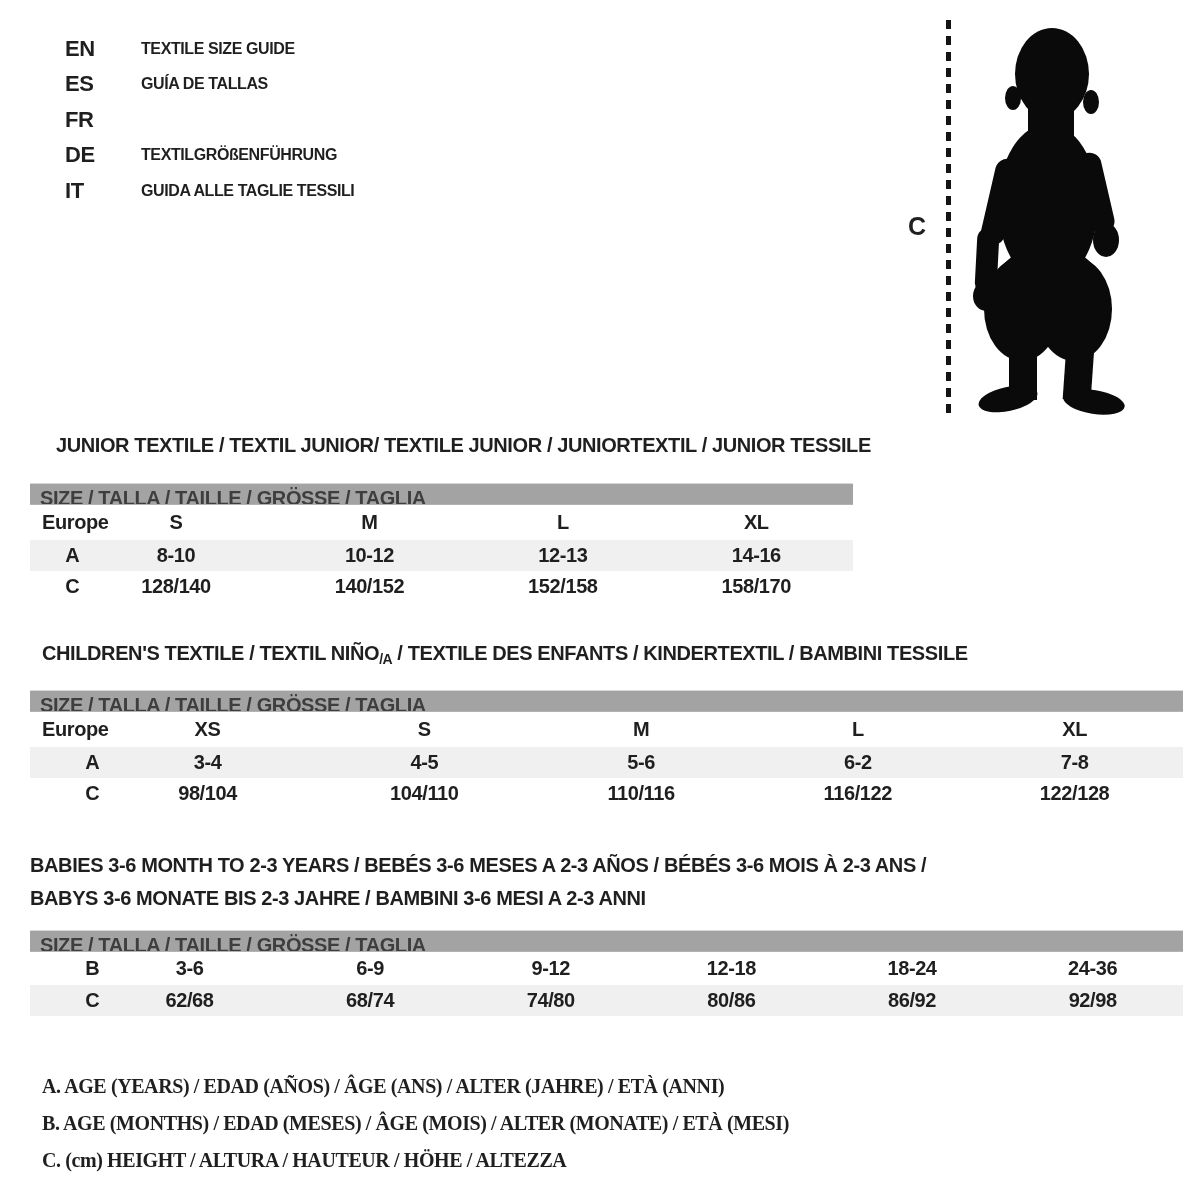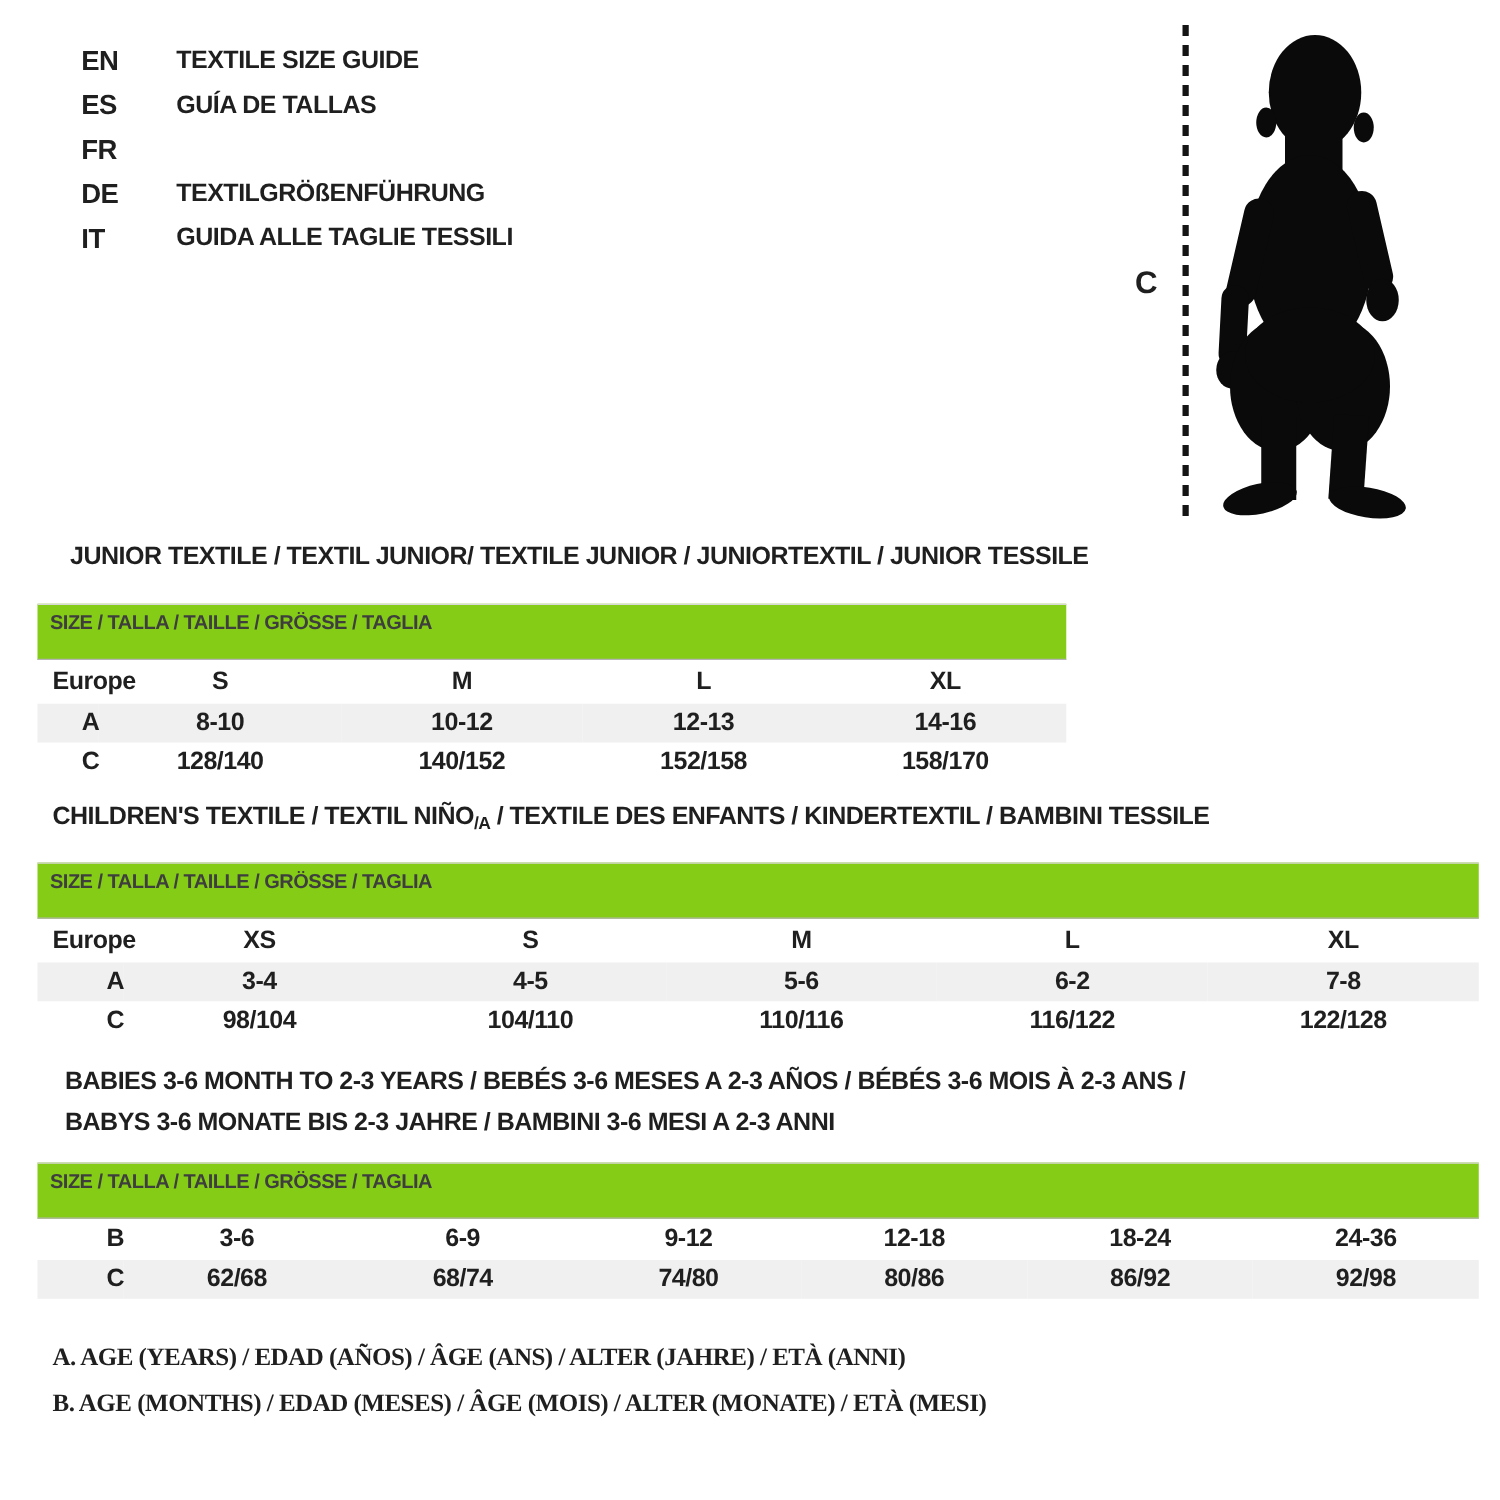--- a/index.html
+++ b/index.html
@@ -7,46 +7,46 @@
     position:relative; width:1200px; height:1200px; background:#ffffff;
     font-family:"Liberation Sans", sans-serif; font-weight:bold; color:#1f1f1f;
     overflow:hidden; letter-spacing:-0.4px;
   }
   .abs { position:absolute; }
 
   
   .lang-list { left:42px; top:31px; }
   .lang-row { display:flex; height:35.5px; align-items:center;margin-left:23px; }
   .lang-code { width:76px; font-size:22px; }
-  .lang-label { font-size:20px; white-space:nowrap; }
+  .lang-label { font-size:16px; white-space:nowrap; }
 
   
   .dash-line {
     left:946px; top:20px; width:5px; height:398px;
     background:repeating-linear-gradient(to bottom,#141414 0 9px, transparent 9px 16px);
   }
   .figure-c { left:908px; top:212px; font-size:25px; }
   .baby-svg { left:962px; top:16px; }
   .baby-svg * { fill:#0a0a0a; }
 
   
   .sec-title { font-size:20px; white-space:nowrap; }
   .title-junior   { left:56px; top:434px; }
   .title-children { left:42px; top:642px; }
-  .title-babies   { left:52px; top:849px; line-height:33px; }
+  .title-babies   { left:30px; top:849px; line-height:33px; }
   .sub-a { font-size:14px; vertical-align:-4px; letter-spacing:-0.5px; }
 
   
   .tbl-wrap { position:absolute; }
   .wrap-junior   { left:30px; top:483px; width:823px; }
   .wrap-children { left:30px; top:690px; width:1153px; }
   .wrap-babies   { left:30px; top:930px; width:1153px; }
   .size-bar {
-    height:45px; line-height:29px; background:#84cc16; color:#3e3e3e;
-    font-size:16px; padding-left:10px; box-sizing:border-box;
+    height:22px; line-height:29px; background:#a3a3a3; color:#3e3e3e;
+    font-size:20px; padding-left:10px; box-sizing:border-box;
     border-top:1px solid #d8d8d8; border-bottom:1px solid #b3b3b3;
     white-space:nowrap; overflow:hidden;
   }
   table { border-collapse:collapse; table-layout:fixed; width:100%; }
   td { font-size:20px; font-weight:bold; text-align:center; padding:0; color:#1f1f1f; white-space:nowrap; }
   tr.hdr-row td { height:35px; }
   tr.data-row td { height:31px; }
   td.lbl { text-align:right; padding-left:12px; }
   tr.stripe { background:#f0f0f0; }
 
@@ -218,15 +218,16 @@
         <td>86/92</td>
         <td>92/98</td>
       </tr>
     </tbody>
       </table>
   </div>
 
   <div class="abs legend">
     <div class="legend-line">A. AGE (YEARS) / EDAD (AÑOS) / ÂGE (ANS) / ALTER (JAHRE) / ETÀ (ANNI)</div>
     <div class="legend-line">B. AGE (MONTHS) / EDAD (MESES) / ÂGE (MOIS) / ALTER (MONATE) / ETÀ (MESI)</div>
+    <div class="legend-line">C. (cm) HEIGHT / ALTURA / HAUTEUR / HÖHE / ALTEZZA</div>
   </div>
 
 </div>
 
 </body></html>

